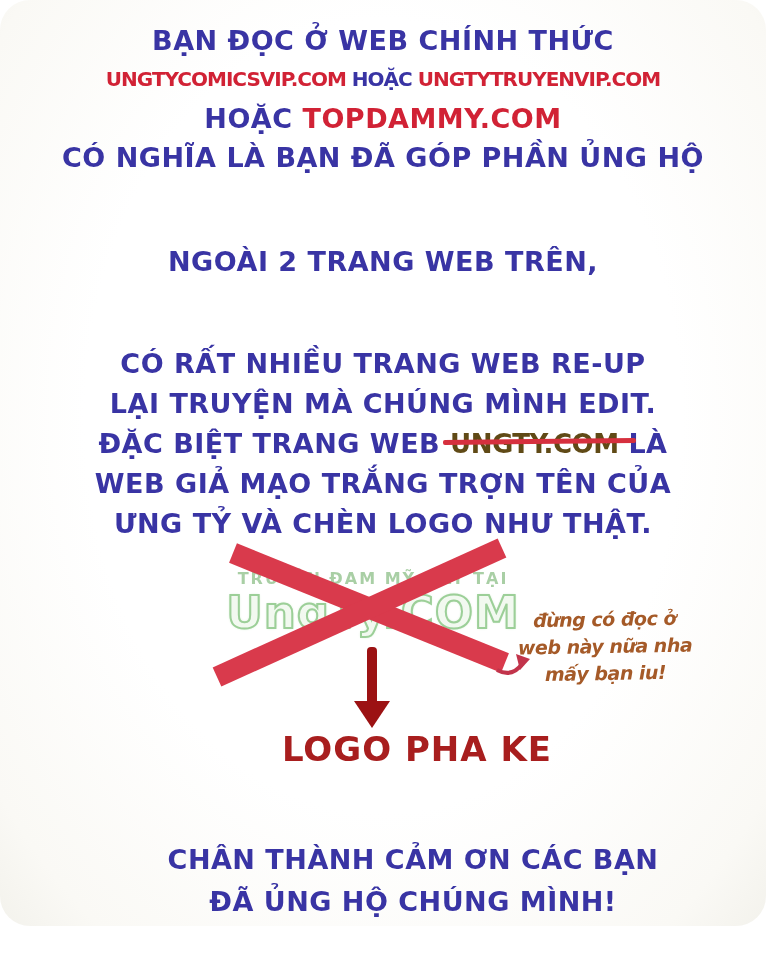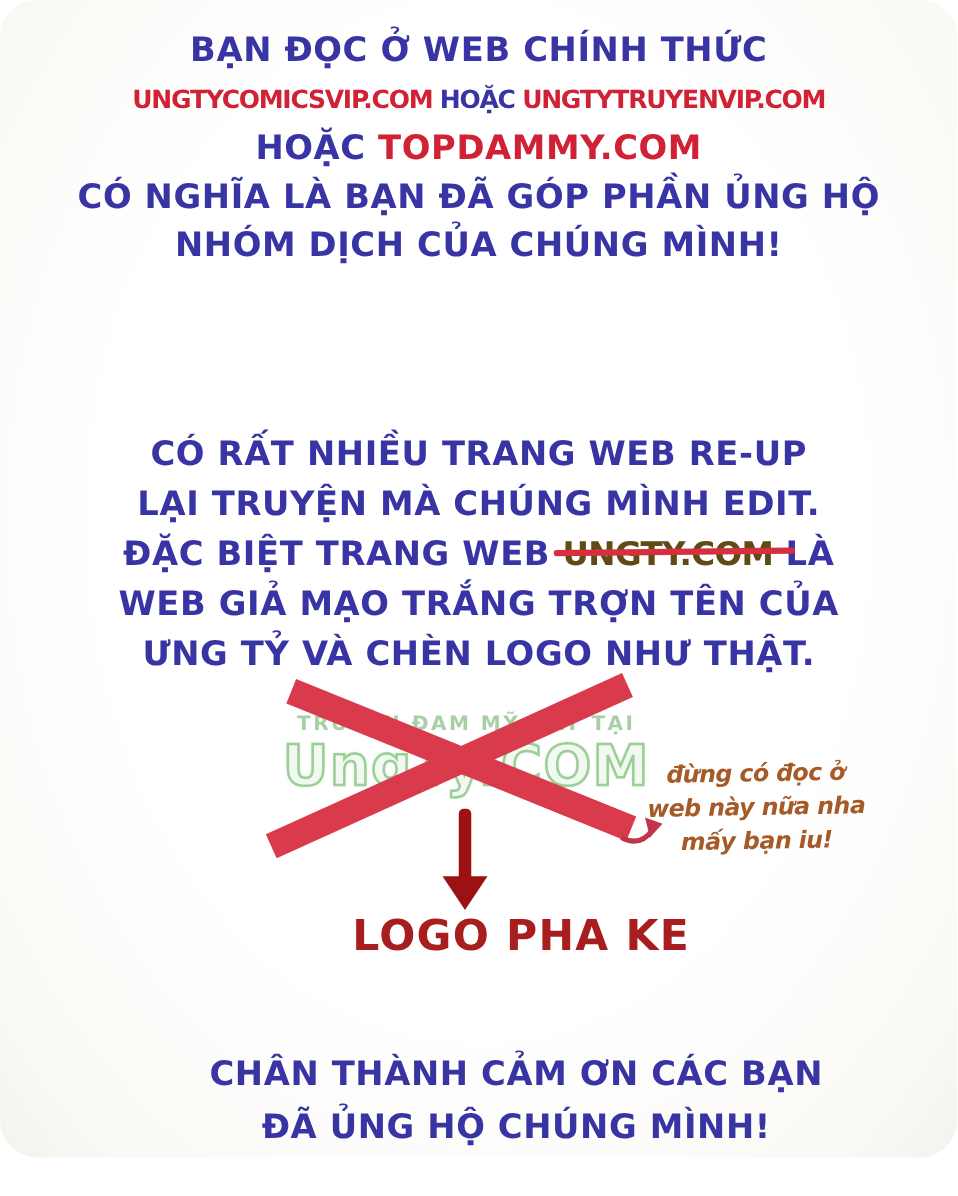--- a/index.html
+++ b/index.html
@@ -55,24 +55,24 @@
 </head>
 <body>
 
 <div class="page">
 
   <div class="abs center header-block">
     <div class="blue">BẠN ĐỌC Ở WEB CHÍNH THỨC</div>
     <div class="urls-line"><span class="red">UNGTYCOMICSVIP.COM</span><span class="blue"> HOẶC </span><span class="red">UNGTYTRUYENVIP.COM</span></div>
     <div><span class="blue">HOẶC </span><span class="red">TOPDAMMY.COM</span></div>
     <div class="blue">CÓ NGHĨA LÀ BẠN ĐÃ GÓP PHẦN ỦNG HỘ</div>
-    <div class="blue">NHÓM DỊCH CỦA CHÚNG MÌNH!</div>
   </div>
 
   <div class="abs center notice-block blue">
+    <div>NGOÀI 2 TRANG WEB TRÊN,</div>
   </div>
 
   <div class="abs center warning-block blue">
     <div>CÓ RẤT NHIỀU TRANG WEB RE-UP</div>
     <div>LẠI TRUYỆN MÀ CHÚNG MÌNH EDIT.</div>
     <div><span>ĐẶC BIỆT TRANG WEB </span><span class="fake-url">UNGTY.COM</span><span> LÀ</span></div>
     <div>WEB GIẢ MẠO TRẮNG TRỢN TÊN CỦA</div>
     <div>ƯNG TỶ VÀ CHÈN LOGO NHƯ THẬT.</div>
   </div>
 

